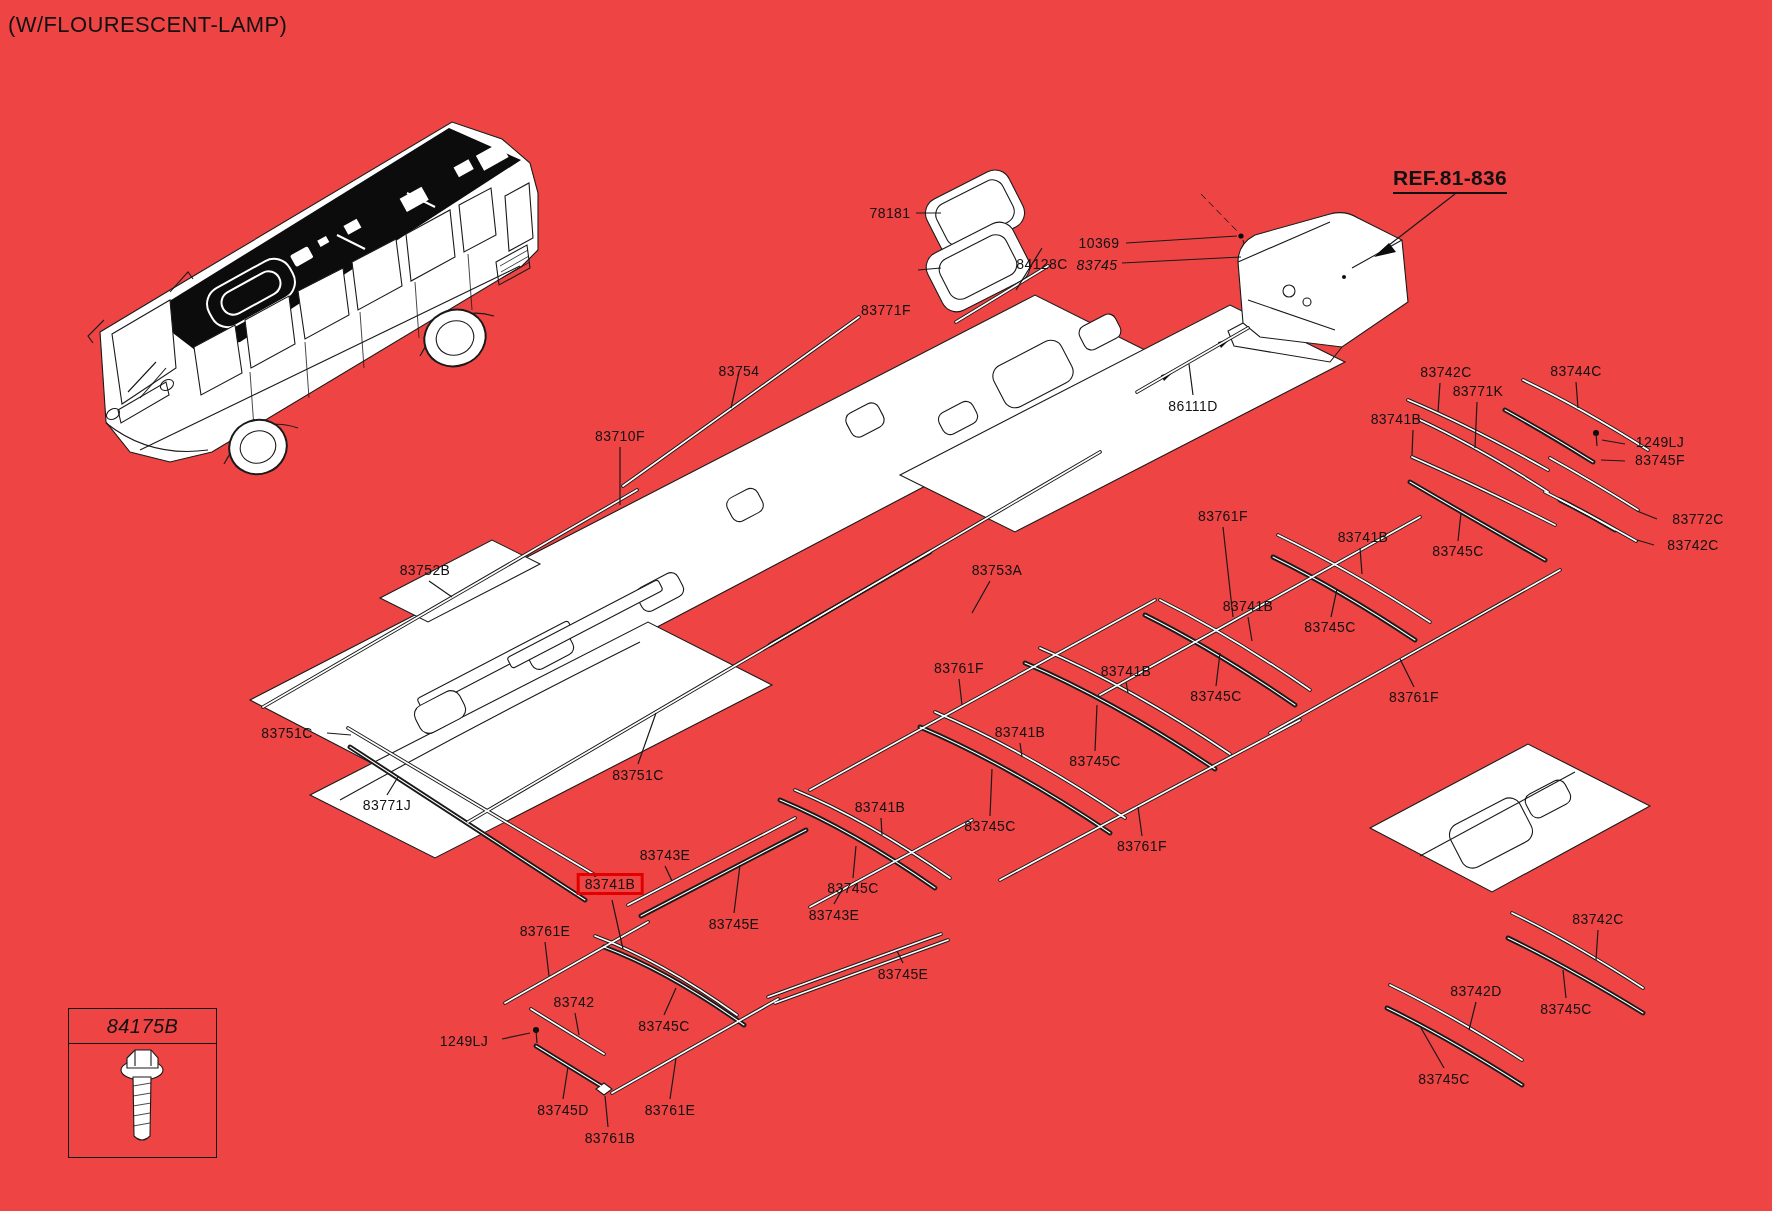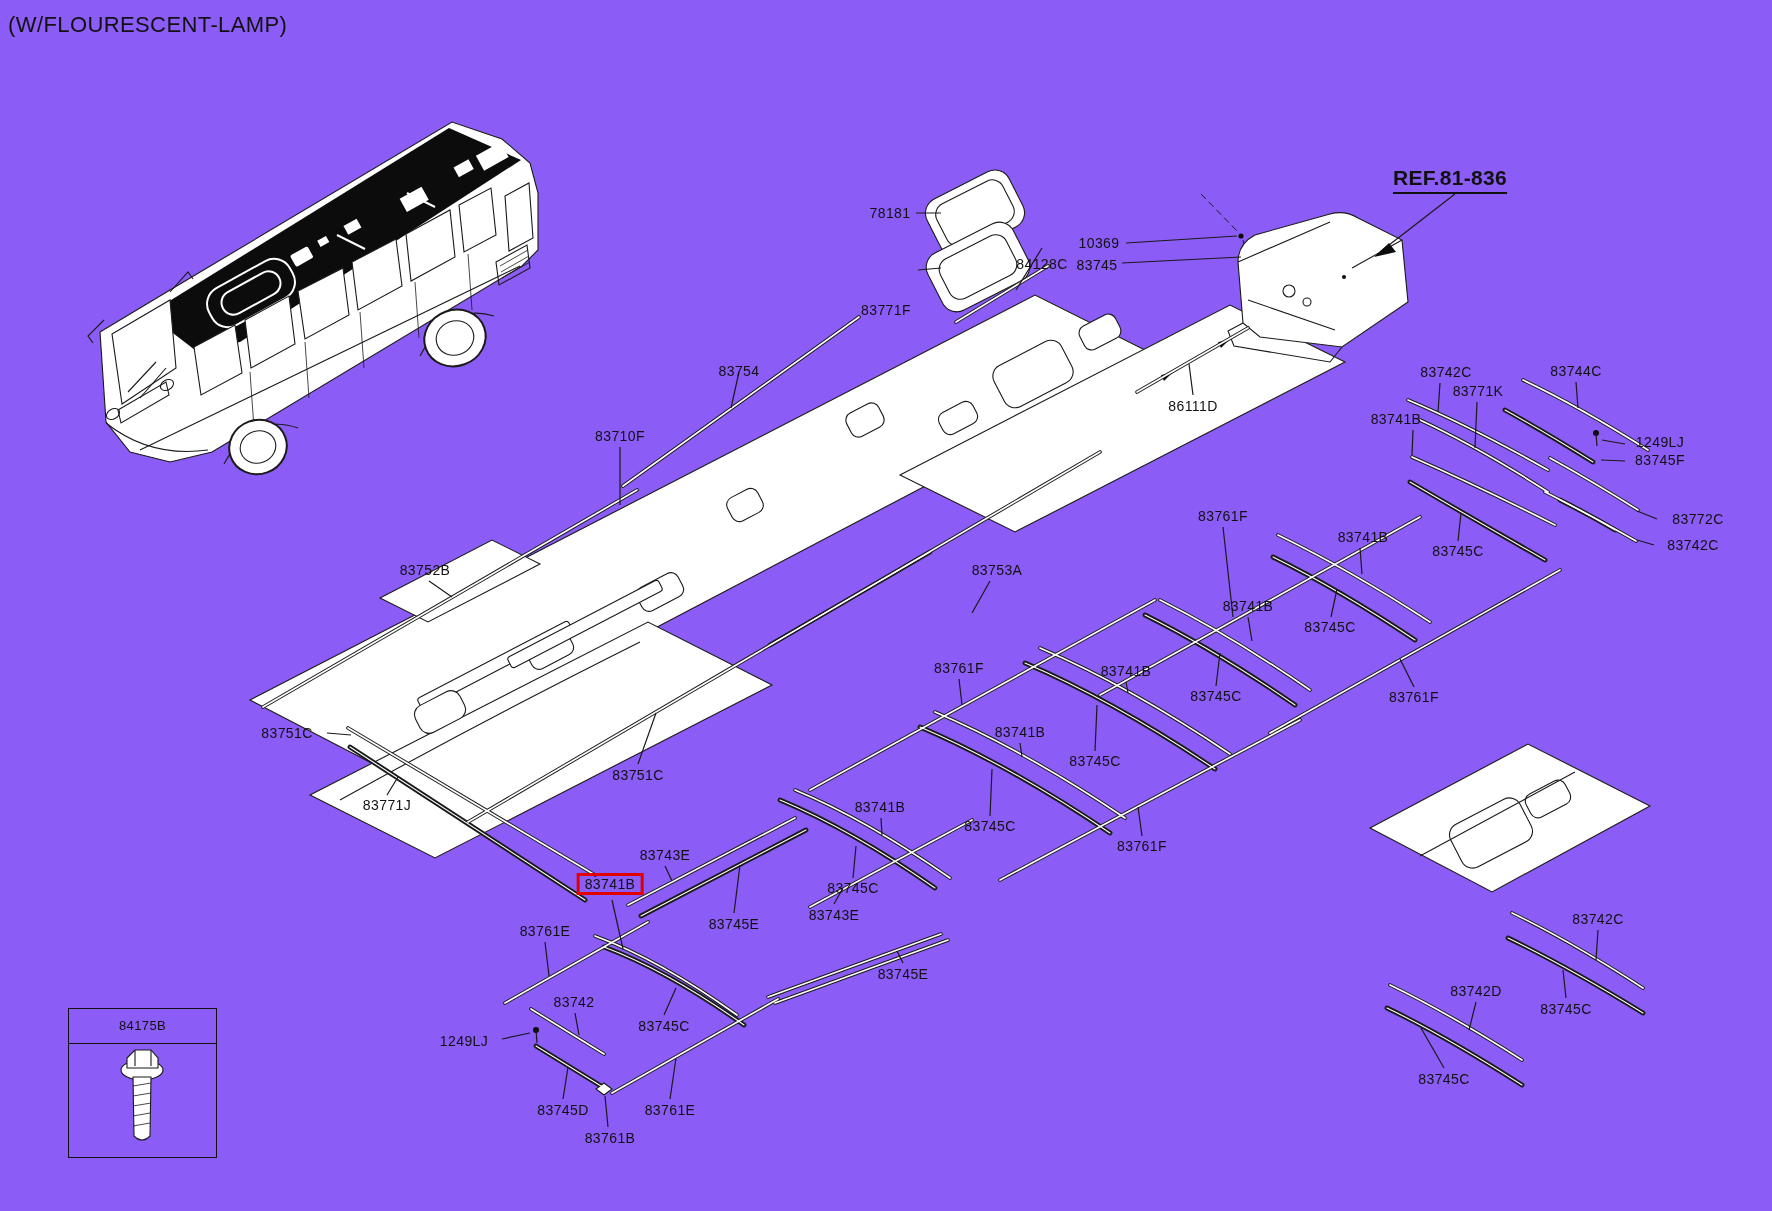--- a/index.html
+++ b/index.html
@@ -1,16 +1,16 @@
 <!DOCTYPE html>
 <html><head>
 <meta charset="utf-8">
 <style>
   html,body{margin:0;padding:0;background:#fff;}
-  #stage{position:relative;width:1772px;height:1211px;background:#8b5cf6;overflow:hidden;
+  #stage{position:relative;width:1772px;height:1211px;background:#ef4444;overflow:hidden;
          font-family:"Liberation Sans",sans-serif;color:#111;}
   #art{position:absolute;left:0;top:0;}
   .ln{stroke:#1a1a1a;stroke-width:1.1;fill:none;}
   .thin{stroke:#1a1a1a;stroke-width:.8;fill:none;}
   .pnl{stroke:#1a1a1a;stroke-width:1.1;fill:#fff;}
   .dbl{stroke:#1a1a1a;stroke-width:3.6;fill:none;stroke-linecap:round;}
   .dblw{stroke:#fff;stroke-width:1.7;fill:none;stroke-linecap:round;}
   .drk{stroke:#1a1a1a;stroke-width:4.8;fill:none;stroke-linecap:round;}
   .drkw{stroke:#fff;stroke-width:1.1;fill:none;stroke-linecap:round;}
   .ldr{stroke:#1a1a1a;stroke-width:1.2;fill:none;}
@@ -21,21 +21,21 @@
   #labels-layer{position:absolute;left:0;top:0;width:100%;height:100%;}
   .part-label{position:absolute;transform:translate(-50%,-50%);font-size:14px;
               white-space:nowrap;letter-spacing:.4px;}
   .part-label.hl{border:3px solid #e10000;padding:0 5px;background:#fff0;}
   .hdr{position:absolute;left:8px;top:12px;font-size:22px;letter-spacing:.4px;}
   .ref{position:absolute;left:1393px;top:166px;font-size:21px;font-weight:bold;
        border-bottom:2.5px solid #111;padding-bottom:2px;letter-spacing:.3px;}
   .legend{position:absolute;left:68px;top:1008px;width:149px;height:150px;
           border:1.6px solid #111;box-sizing:border-box;}
   .legend-hd{height:34px;line-height:34px;text-align:center;border-bottom:1.6px solid #111;
-             font-size:13px;letter-spacing:.4px;}
+             font-size:20px;letter-spacing:.4px;font-style:italic;}
   .dashedbox{position:absolute;left:1343px;top:720px;width:340px;height:393px;
              border:2px dashed #333;box-sizing:border-box;}
   .dashedbox-title{position:absolute;left:7px;top:3px;font-size:20px;letter-spacing:.4px;}
 </style>
 </head>
 <body>
 
 <div id="stage">
 
 <svg id="art" width="1772" height="1211" viewBox="0 0 1772 1211">
@@ -262,21 +262,21 @@
   </g>
 </svg>
 
 <div class="hdr">(W/FLOURESCENT-LAMP)</div>
 <div class="ref">REF.81-836</div>
 <div id="labels-layer">
       <div class="part-label" style="left: 890px; top: 213px;">78181</div>
       <div class="part-label" style="left: 886px; top: 270px; margin-top: 40px;">83771F</div>
       <div class="part-label" style="left: 1042px; top: 236px; margin-top: 28px;">84128C</div>
       <div class="part-label" style="left: 1099px; top: 243px;">10369</div>
-      <div class="part-label" style="left: 1097px; top: 265px;">83745</div>
+      <div class="part-label" style="left: 1097px; top: 265px; font-style: italic;">83745</div>
       <div class="part-label" style="left: 739px; top: 371px;">83754</div>
       <div class="part-label" style="left: 1193px; top: 406px;">86111D</div>
       <div class="part-label" style="left: 620px; top: 436px;">83710F</div>
       <div class="part-label" style="left: 425px; top: 570px;">83752B</div>
       <div class="part-label" style="left: 997px; top: 570px;">83753A</div>
       <div class="part-label" style="left: 287px; top: 733px;">83751C</div>
       <div class="part-label" style="left: 387px; top: 805px;">83771J</div>
       <div class="part-label" style="left: 638px; top: 775px;">83751C</div>
       <div class="part-label" style="left: 1446px; top: 372px;">83742C</div>
       <div class="part-label" style="left: 1478px; top: 391px;">83771K</div>

